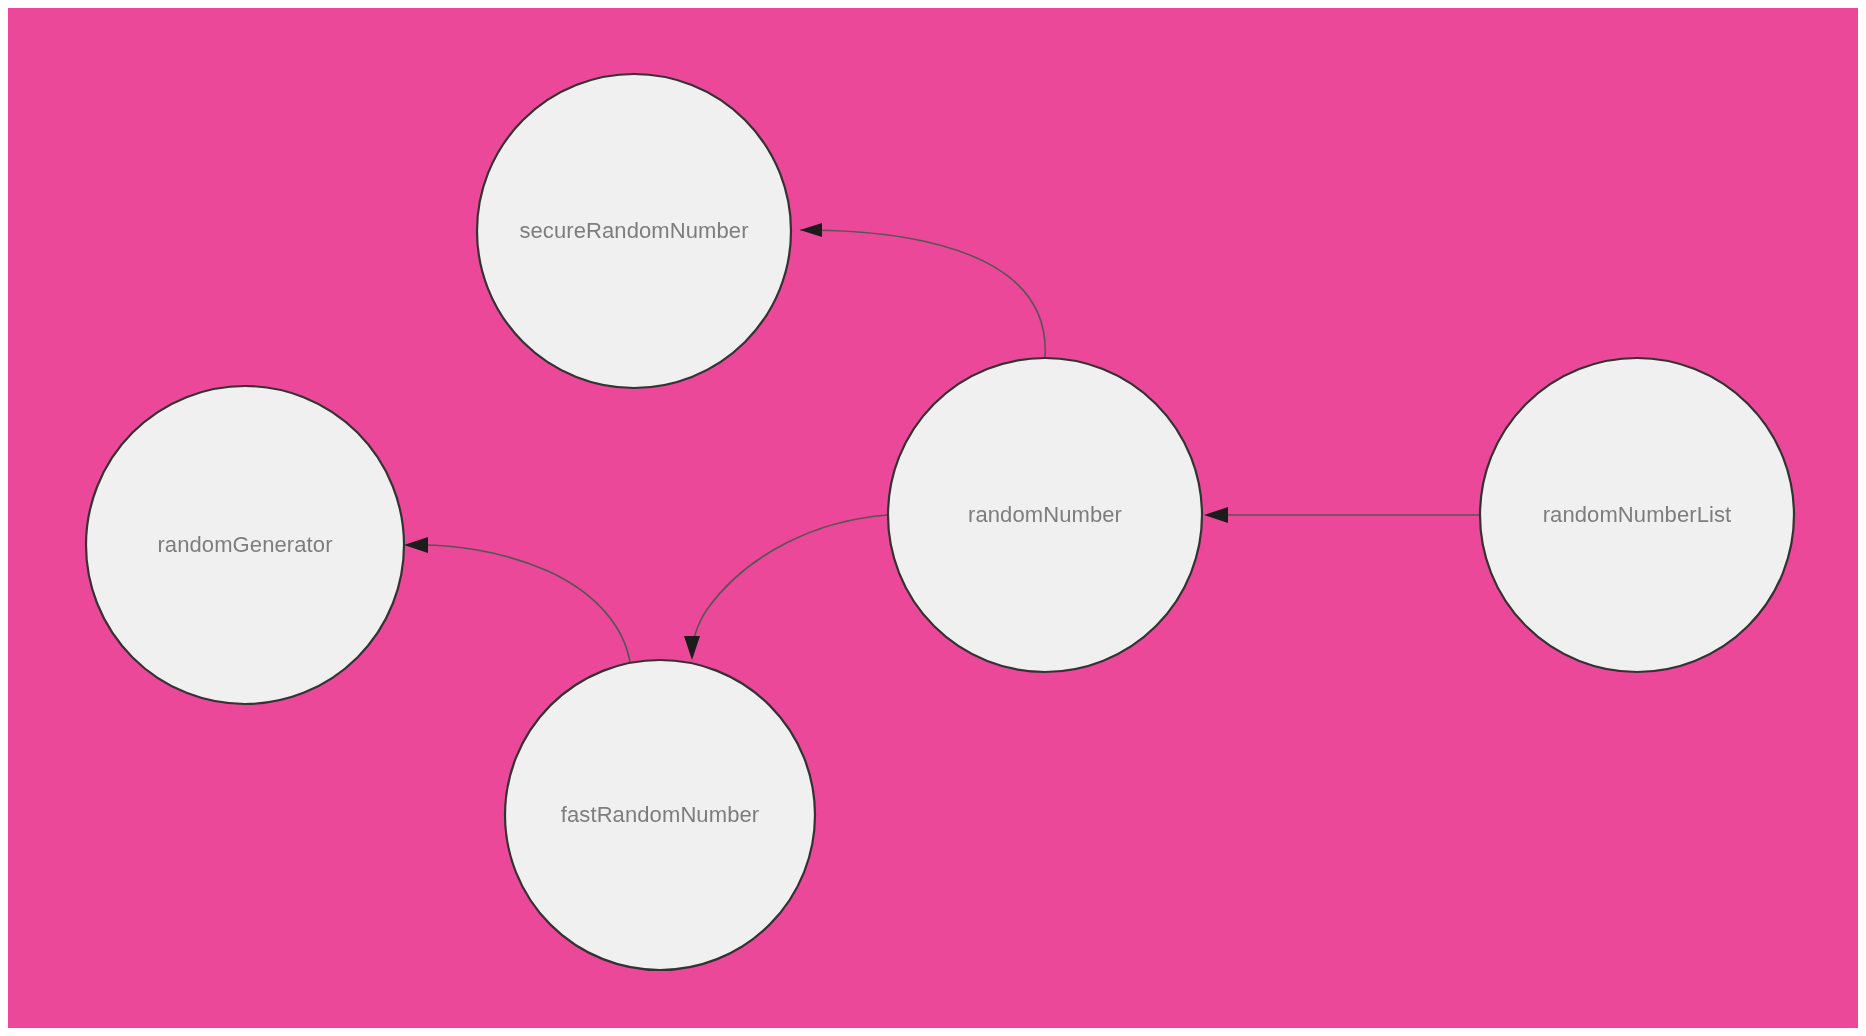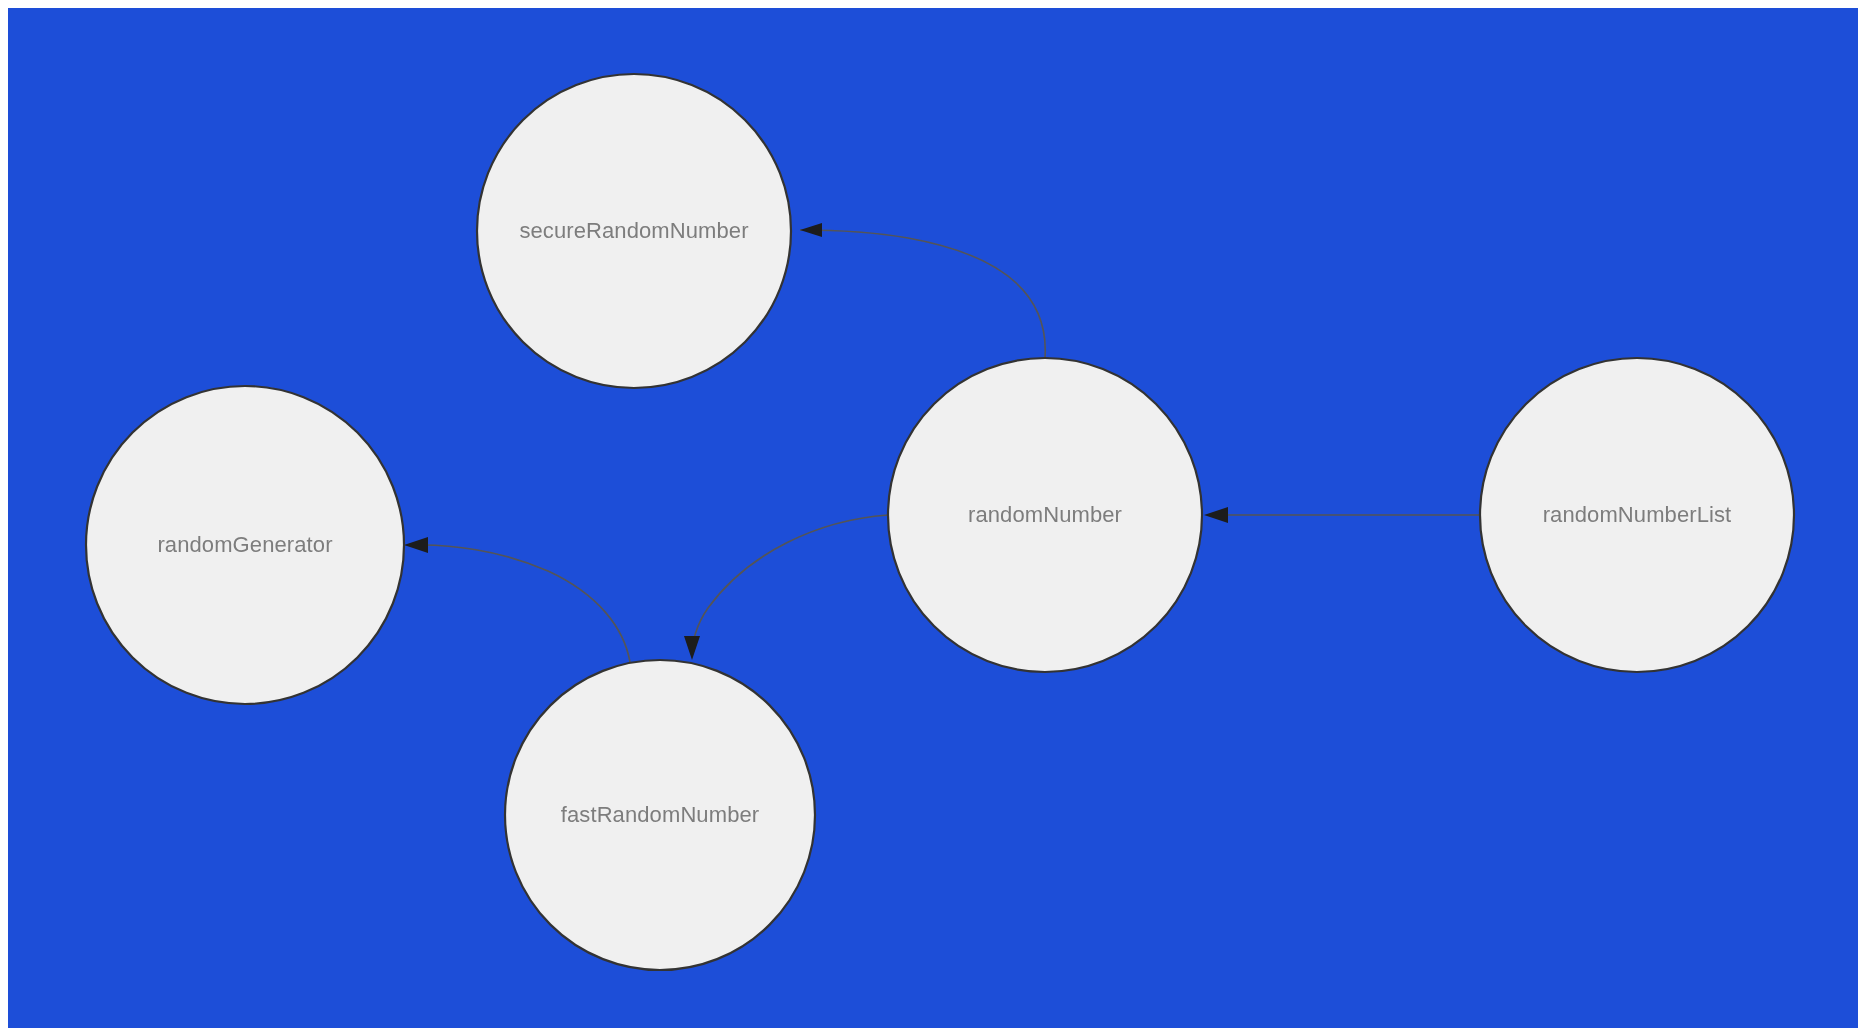--- a/index.html
+++ b/index.html
@@ -58,21 +58,21 @@
   }
   .edge-arrow {
     fill: #1c1c1c;
     stroke: none;
   }
 </style>
 </head>
 <body>
 
 <div id="canvas" style="background: rgb(255, 255, 255);">
-  <div id="graph-surface" style="background: #1d4ed8;">
+  <div id="graph-surface" style="background: #ec4899;">
     <svg id="graph-svg" viewBox="0 0 1850 1020" xmlns="http://www.w3.org/2000/svg">
       <g id="edges-layer">
           <g>
             <path class="edge-path" d="M 1037 350 C 1041 290 1000 248 900 230 C 860 223 820 222 792 222" stroke="#555555"></path>
             <path class="edge-arrow" d="M 792 222 L 814 215 L 814 229 Z" fill="#1c1c1c"></path>
           </g>
           <g>
             <path class="edge-path" d="M 1472 507 L 1218 507" stroke="#555555"></path>
             <path class="edge-arrow" d="M 1196 507 L 1220 499 L 1220 515 Z" fill="#1c1c1c"></path>
           </g>

